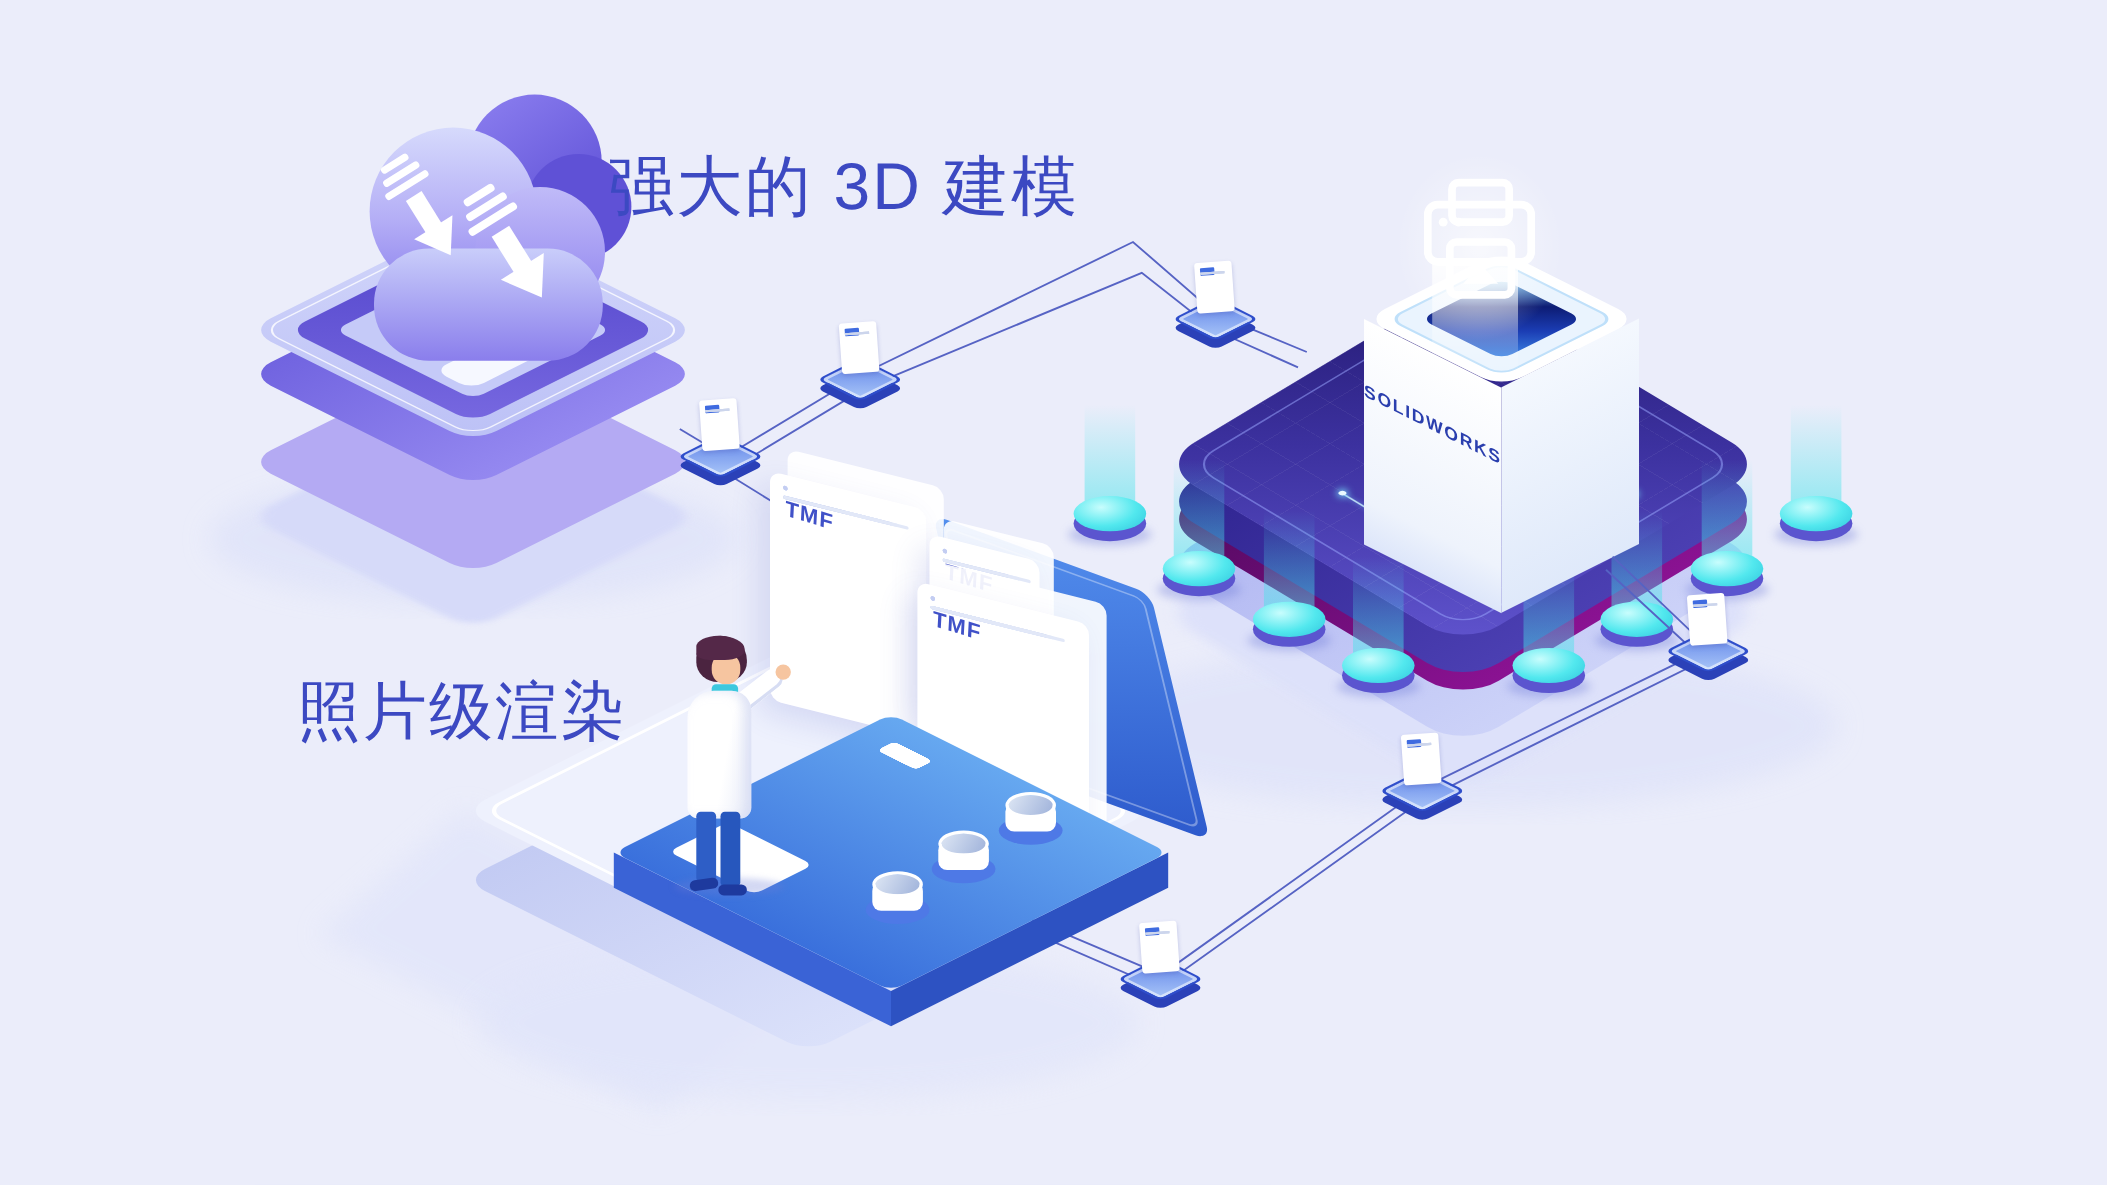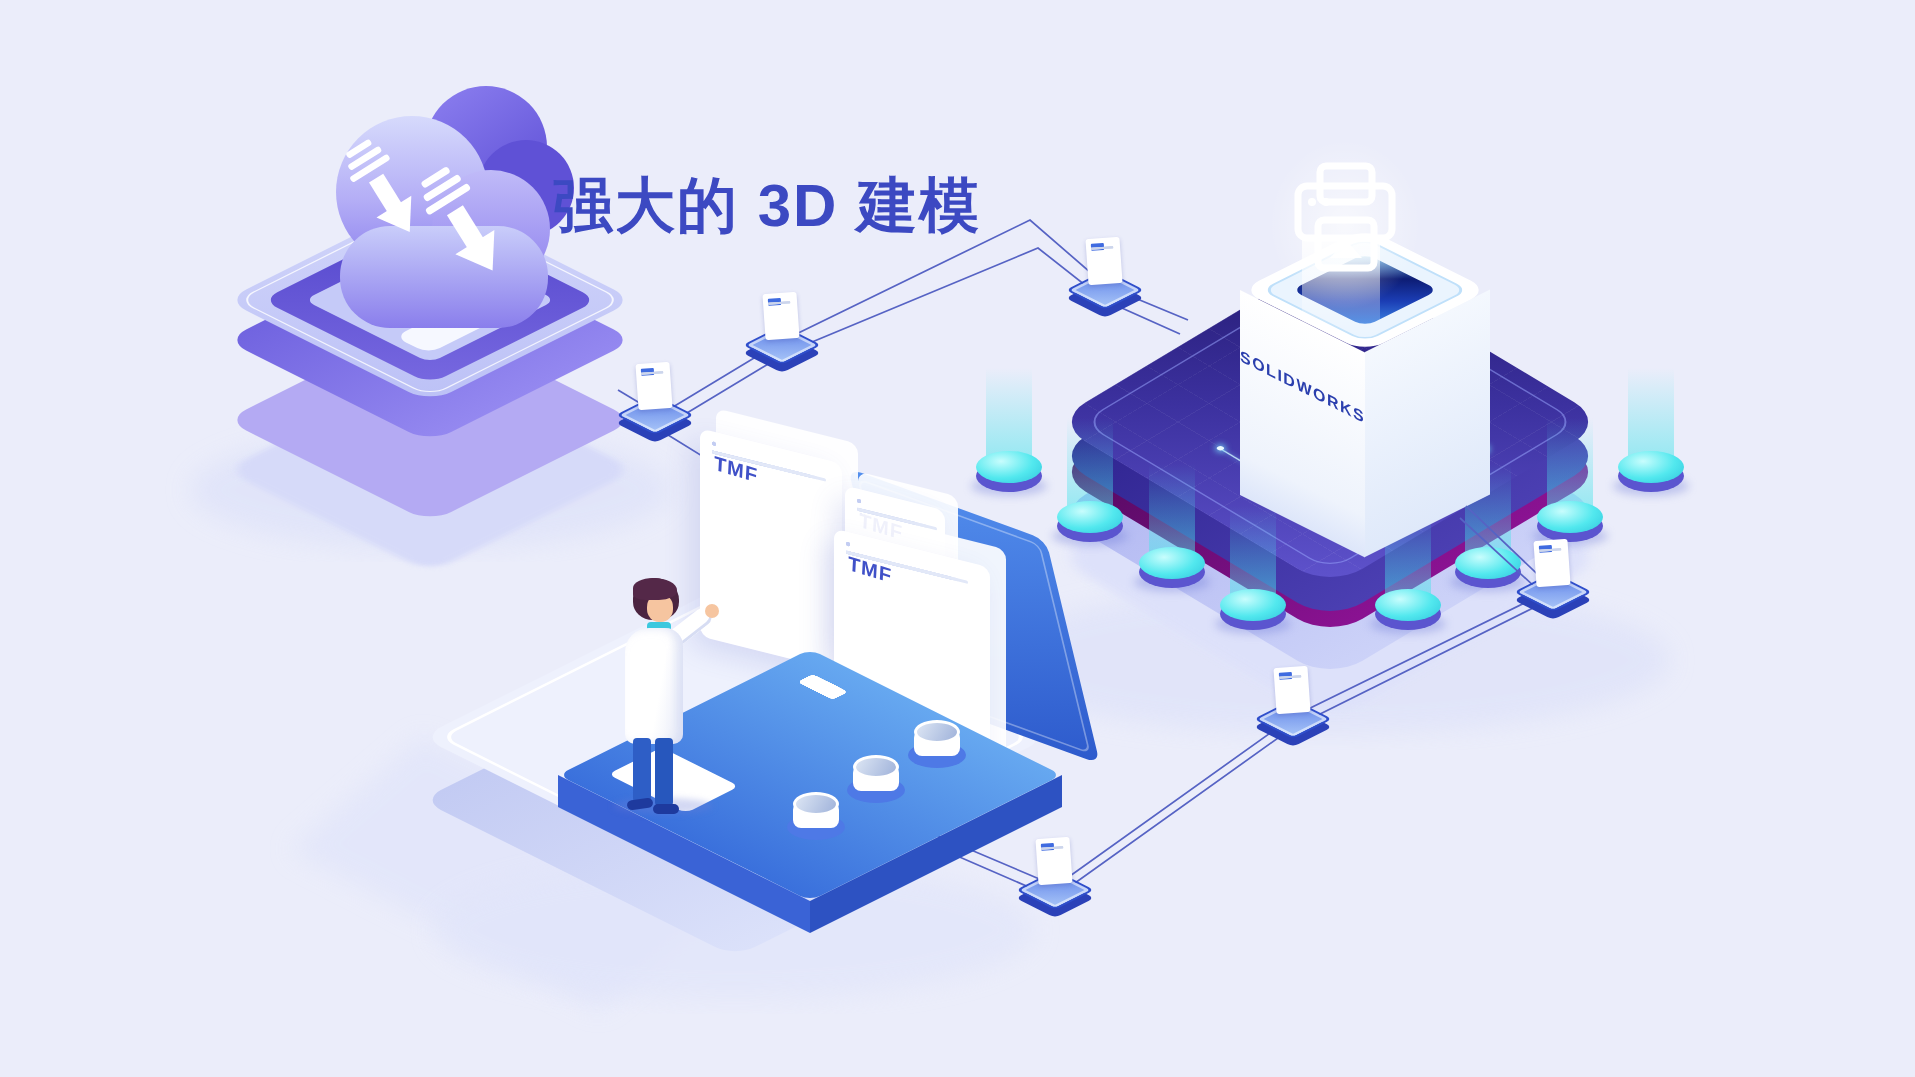--- a/index.html
+++ b/index.html
@@ -1,21 +1,21 @@
 <!DOCTYPE html>
 <html><head>
 <meta charset="utf-8">
 <style>
   html,body{margin:0;padding:0;background:#ebedfa;}
   #stage{position:relative;width:1915px;height:1077px;overflow:hidden;background:#ebedfa;
          font-family:"Liberation Sans","DejaVu Sans",sans-serif;}
   #stage *{position:absolute;box-sizing:border-box;}
   .iso{transform:scaleY(0.5) rotate(45deg);}
   .iso6{transform:scaleY(0.6) rotate(45deg);}
-  .heading{position:absolute;font-weight:700;color:#3c49c2;letter-spacing:2px;white-space:nowrap;z-index:9;margin-top:36px;}
+  .heading{position:absolute;font-weight:400;color:#3c49c2;letter-spacing:2px;white-space:nowrap;z-index:9;}
   
   .beam{width:46px;height:96px;background:linear-gradient(to top,rgba(73,228,234,.55),rgba(73,228,234,0));z-index:3;}
   .pad{width:70px;height:50px;z-index:3;}
   .pad i{position:absolute;display:block;}
   .pad .p-sh{left:-3px;top:28px;width:76px;height:20px;border-radius:50%;background:rgba(110,120,215,.35);filter:blur(4px);}
   .pad .p-base{left:2px;top:12px;width:66px;height:32px;border-radius:50%;background:#5b55cf;}
   .pad .p-top{left:2px;top:3px;width:66px;height:32px;border-radius:50%;
       background:radial-gradient(ellipse at 38% 32%,#c8fdfd,#52e8ee 55%,#2ec4dc);}
   
   .chip{width:84px;height:88px;z-index:6;}
@@ -448,14 +448,15 @@
     <span style="left:62px;top:58px;width:54px;height:18px;border-radius:10px;background:#ffffff;transform:rotate(-38deg);transform-origin:0 50%;box-shadow:inset 0 -3px 0 rgba(205,212,240,.8);"></span>
     <span style="left:100px;top:26px;width:14px;height:14px;border-radius:50%;background:#f6c5a0;"></span>
     <span style="left:20px;top:50px;width:58px;height:116px;border-radius:24px 18px 10px 10px;background:linear-gradient(100deg,#ffffff 58%,#e7ebf8);box-shadow:inset -6px 0 10px rgba(205,212,240,.6);"></span>
     <span style="left:28px;top:160px;width:18px;height:64px;border-radius:4px;background:#2e5ec6;"></span>
     <span style="left:50px;top:160px;width:18px;height:68px;border-radius:4px;background:#2757bd;"></span>
     <span style="left:22px;top:221px;width:26px;height:10px;border-radius:5px;background:#1e3a9e;transform:rotate(-8deg);"></span>
     <span style="left:48px;top:226px;width:26px;height:10px;border-radius:5px;background:#1e3a9e;"></span>
   </div>
 
   <div class="heading" style="left:553px;top:130px;font-size:60px;">强大的 3D 建模</div>
+  <div class="heading" style="left:270px;top:608px;font-size:58px;">照片级渲染</div>
 
 </div>
 
 </body></html>

